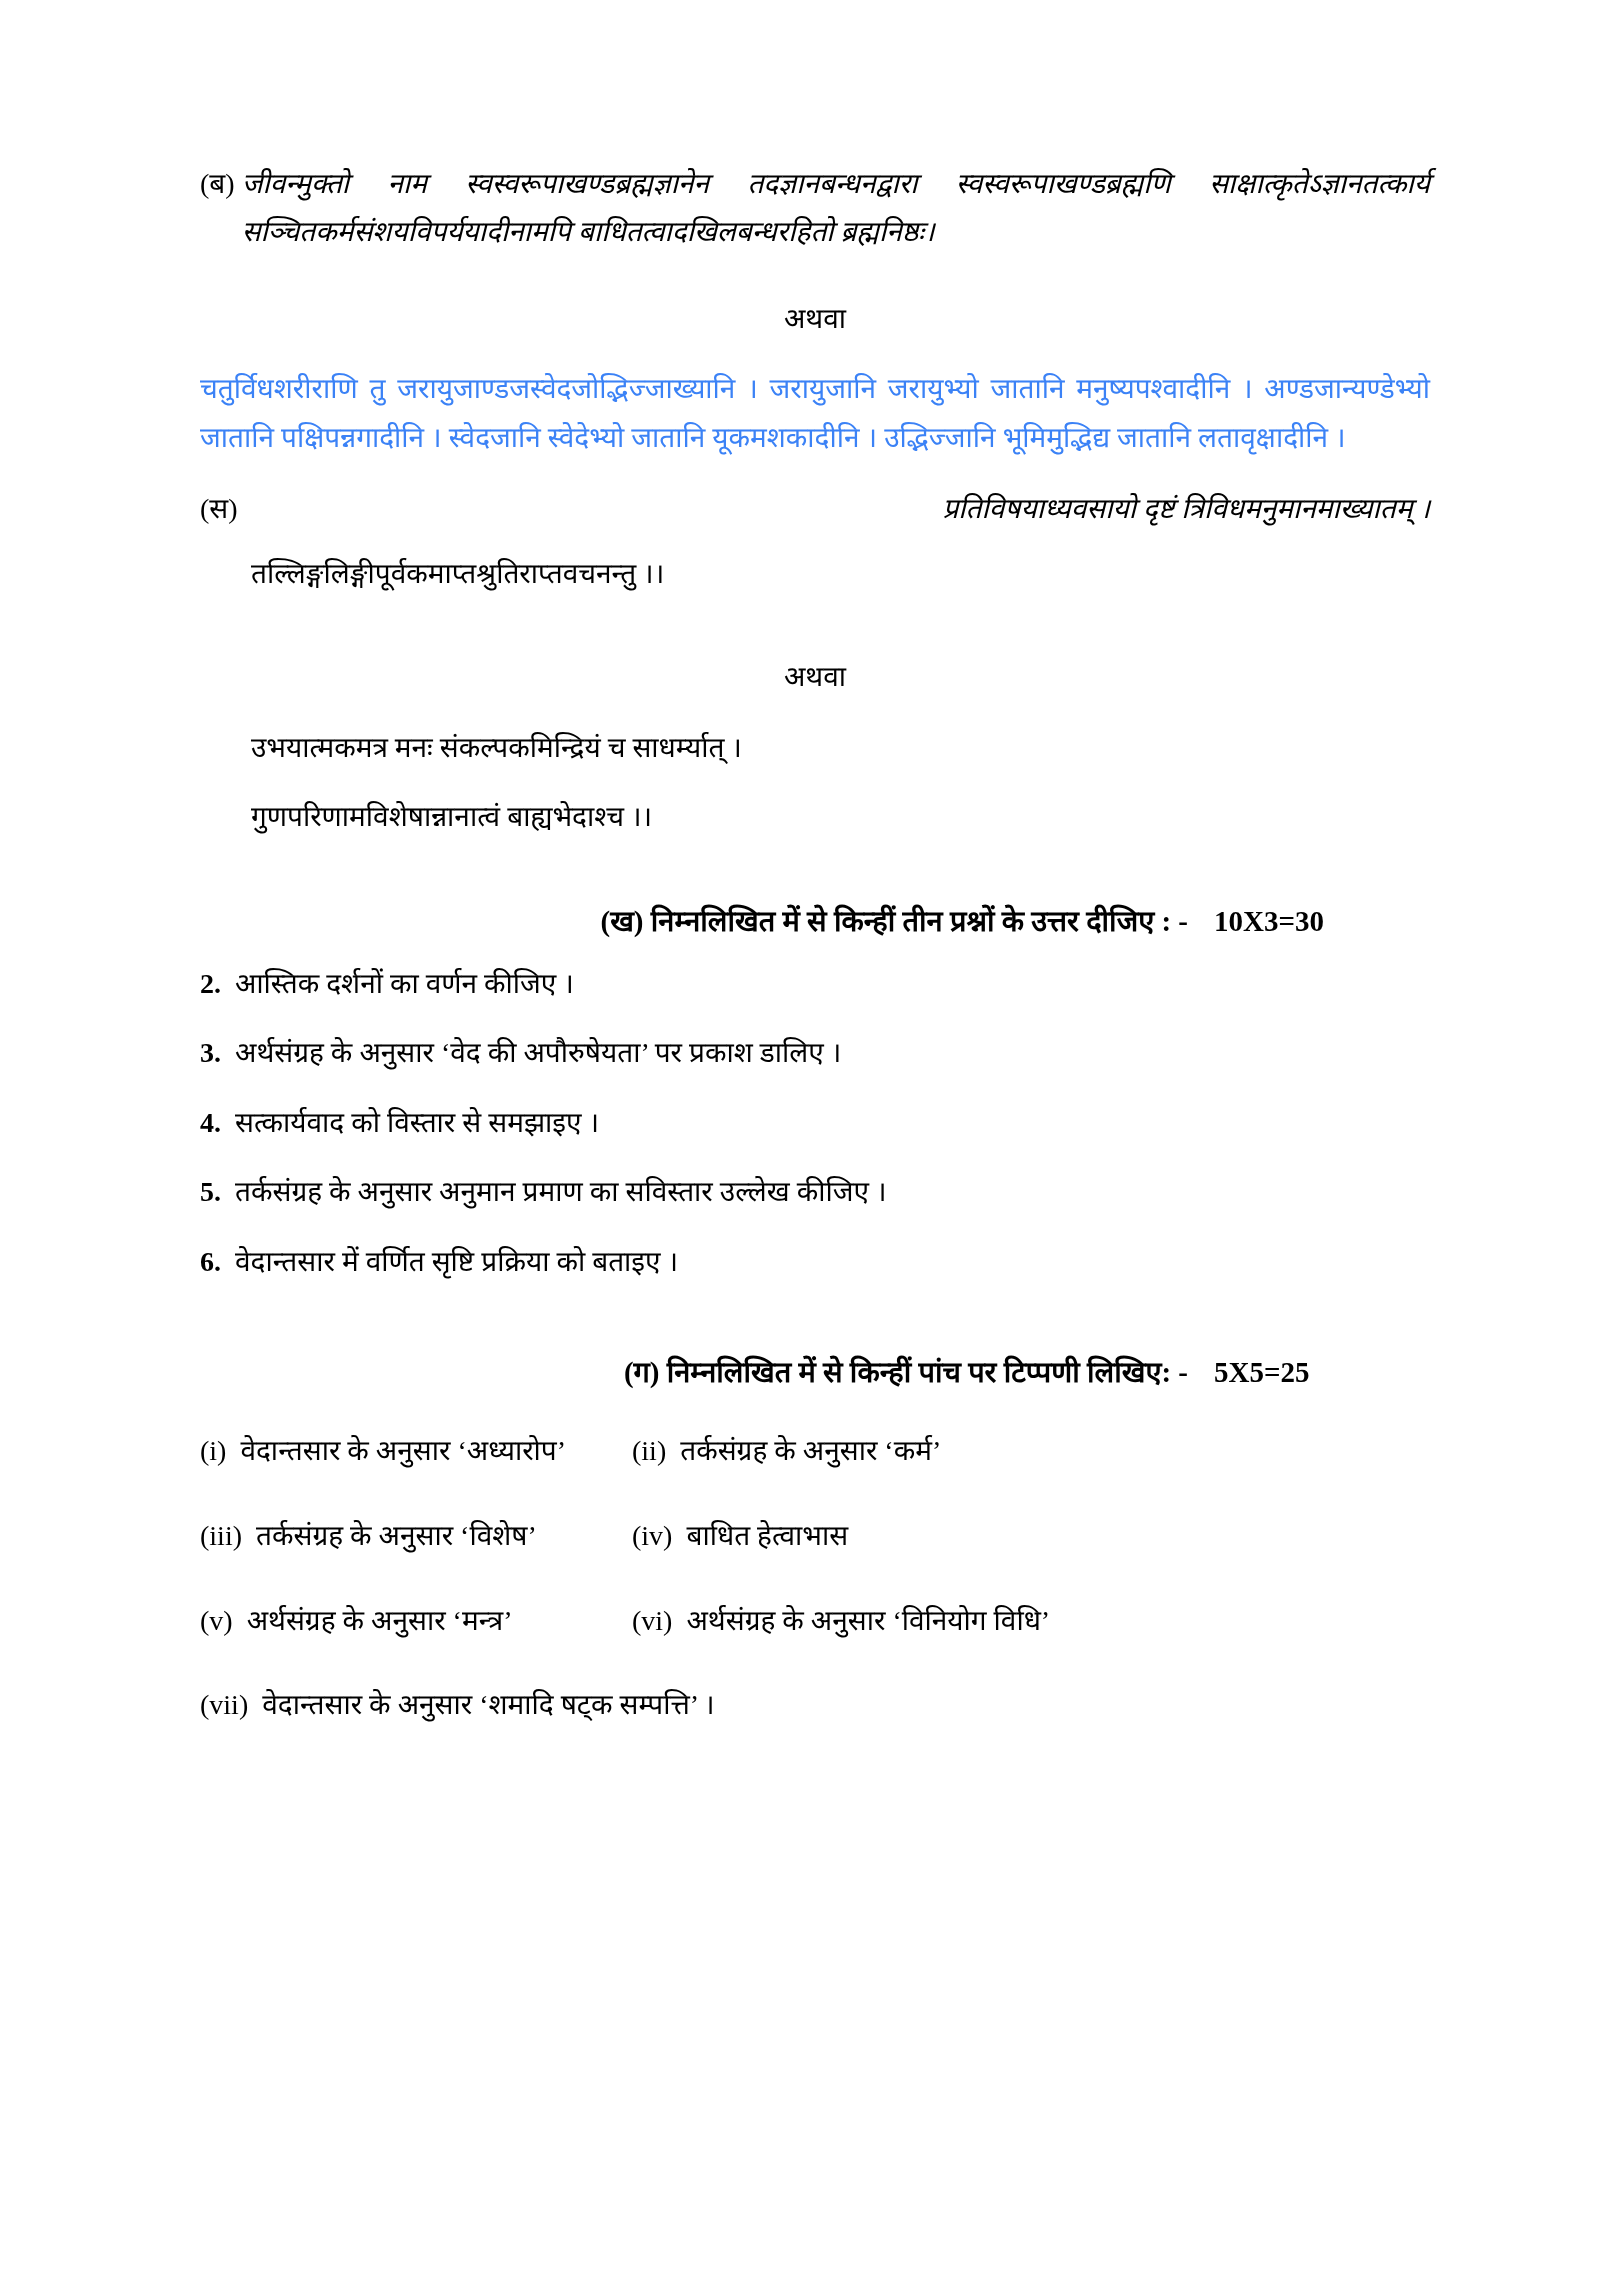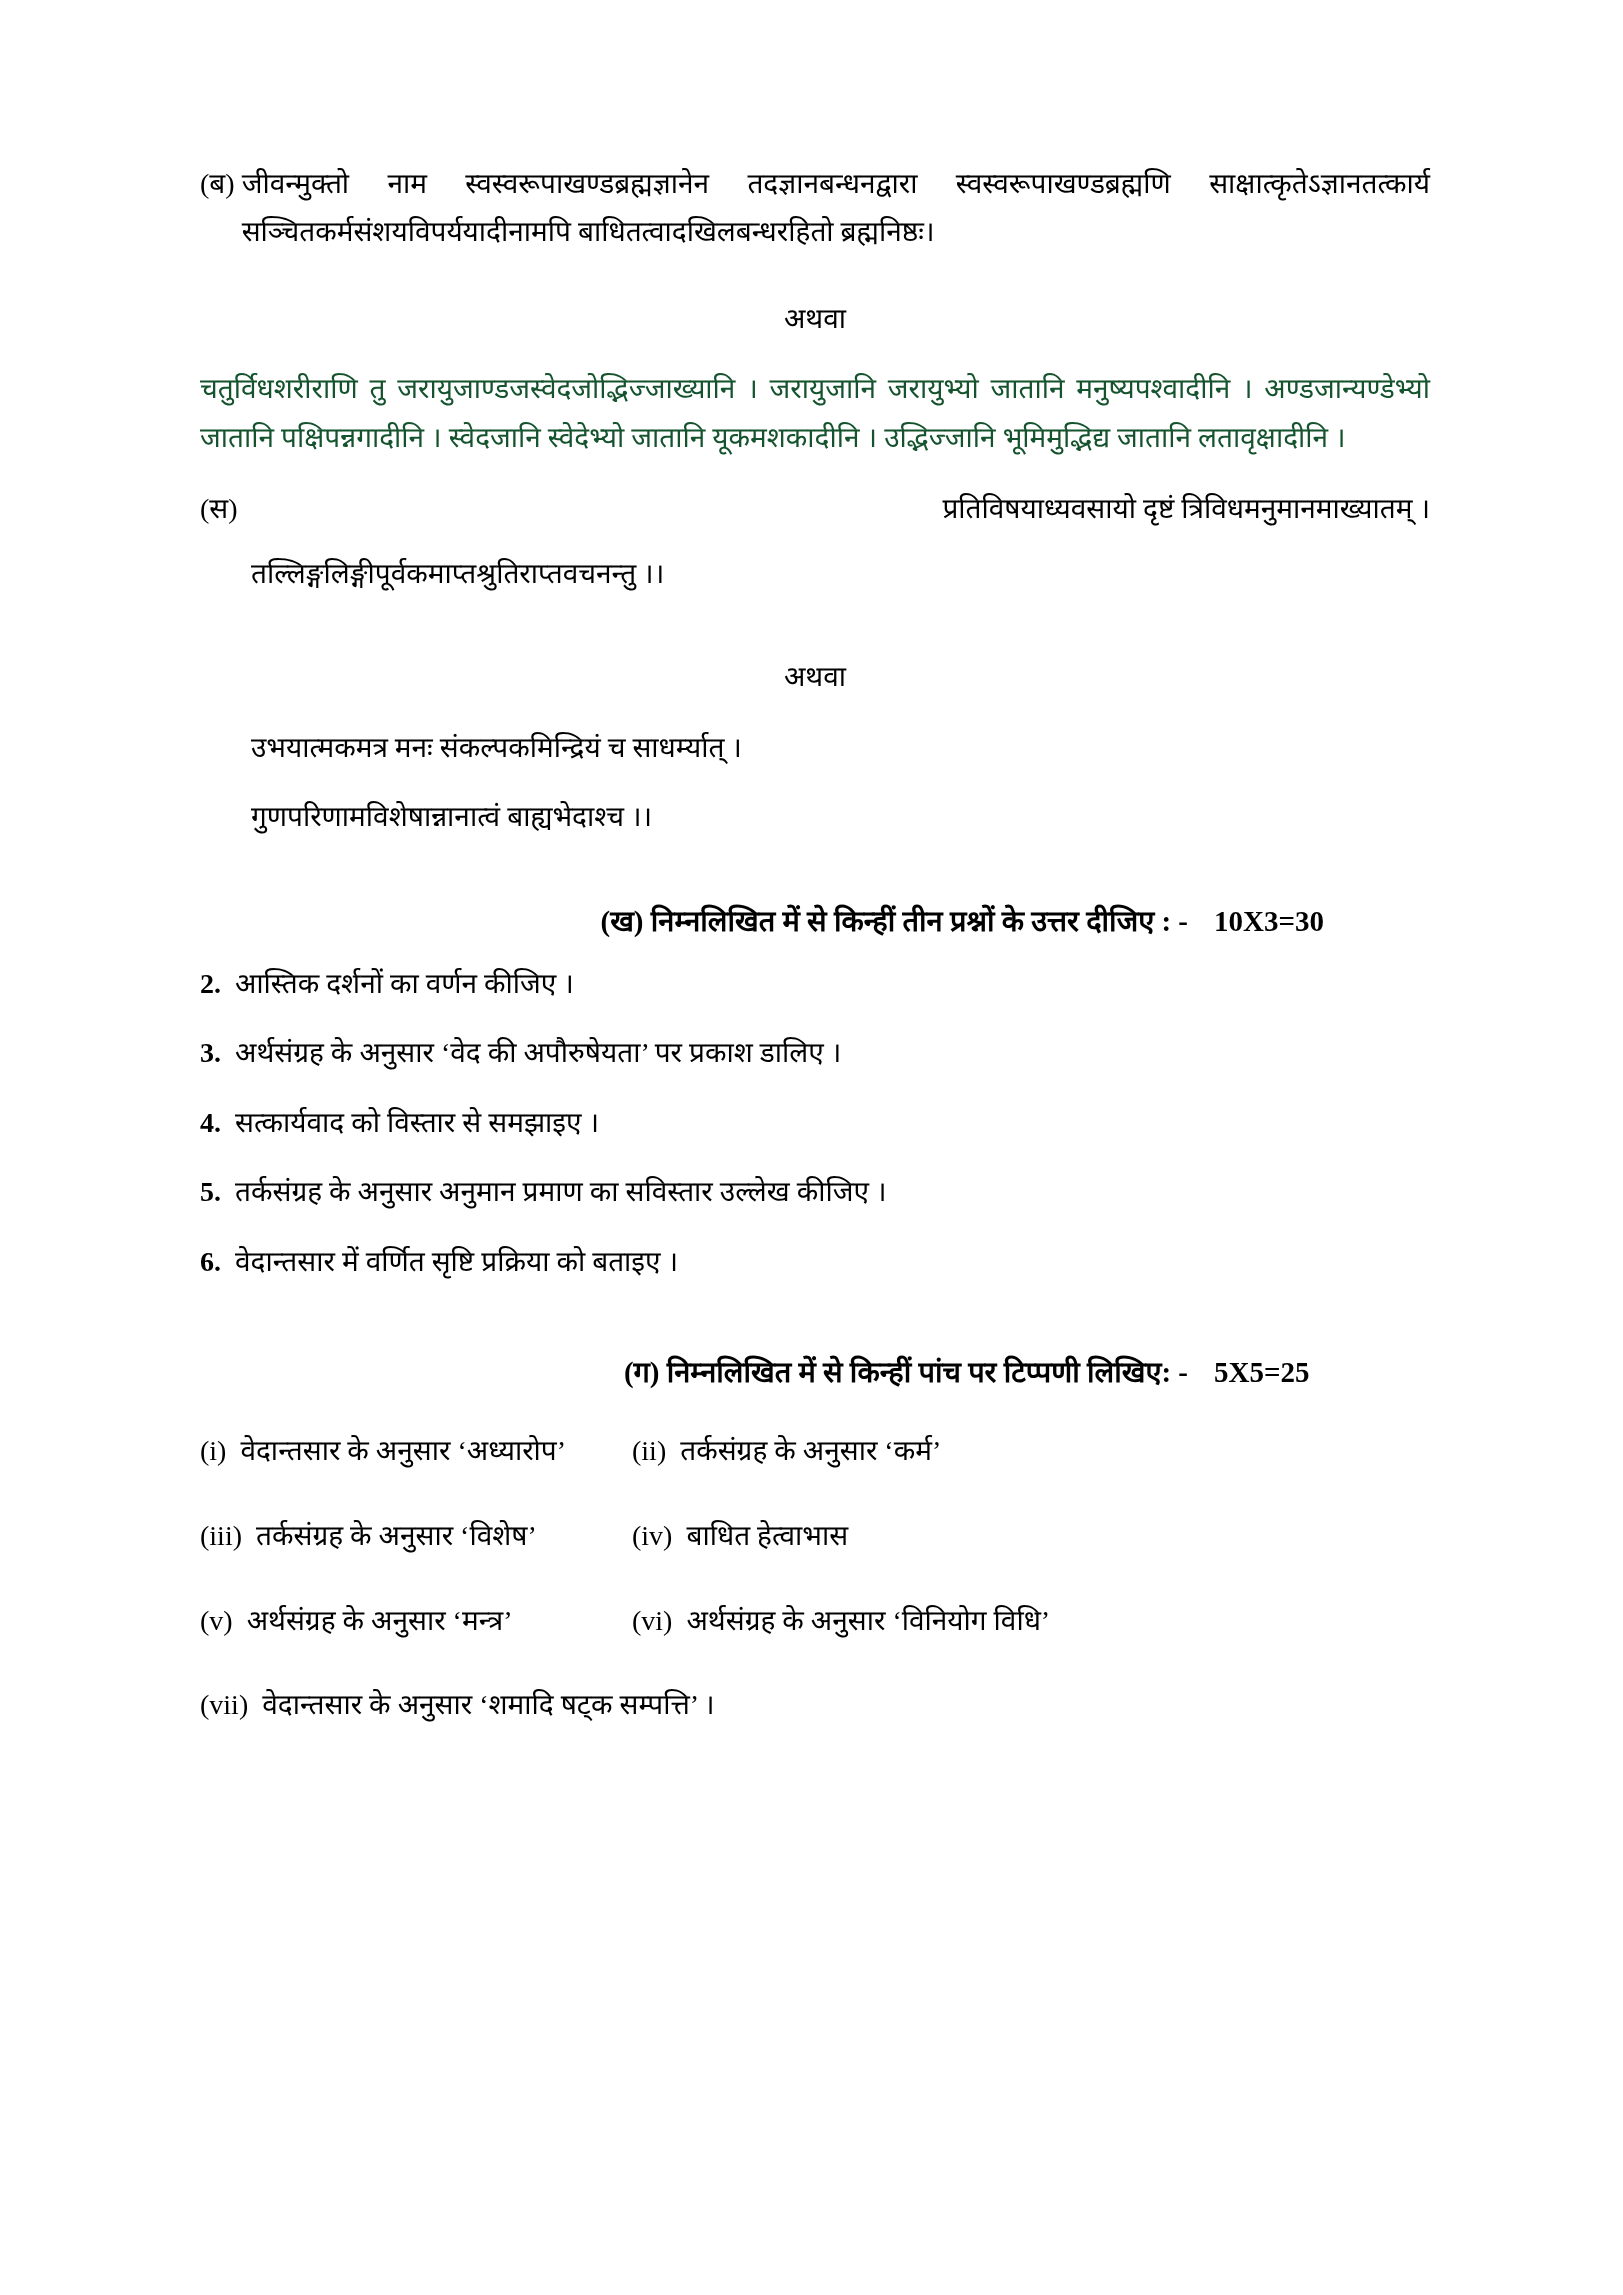--- a/index.html
+++ b/index.html
@@ -23,39 +23,40 @@
     width: 1230px;
   }
 
   
   .para {
     font-size: 28px;
     line-height: 1.72;
     text-align: justify;
     text-justify: inter-word;
     margin: 0 0 6.5px 0;
-    color: #14532d;
+    color: #3b82f6;
   }
 
   .hang {
     display: flex;
     align-items: flex-start;
     gap: 0px;
   }
   .hang .marker {
     flex: 0 0 auto;
     font-size: 28px;
     line-height: 1.72;
     white-space: pre;
   }
   .hang .content {
     flex: 1 1 auto;
     font-size: 28px;
     line-height: 1.72;
     text-align: justify;
+    font-style: italic;
   }
 
   .center-or {
     text-align: center;
     font-size: 28px;
     line-height: 1.72;
     margin: 22px 0 22px 0;
   }
 
   .verse {

